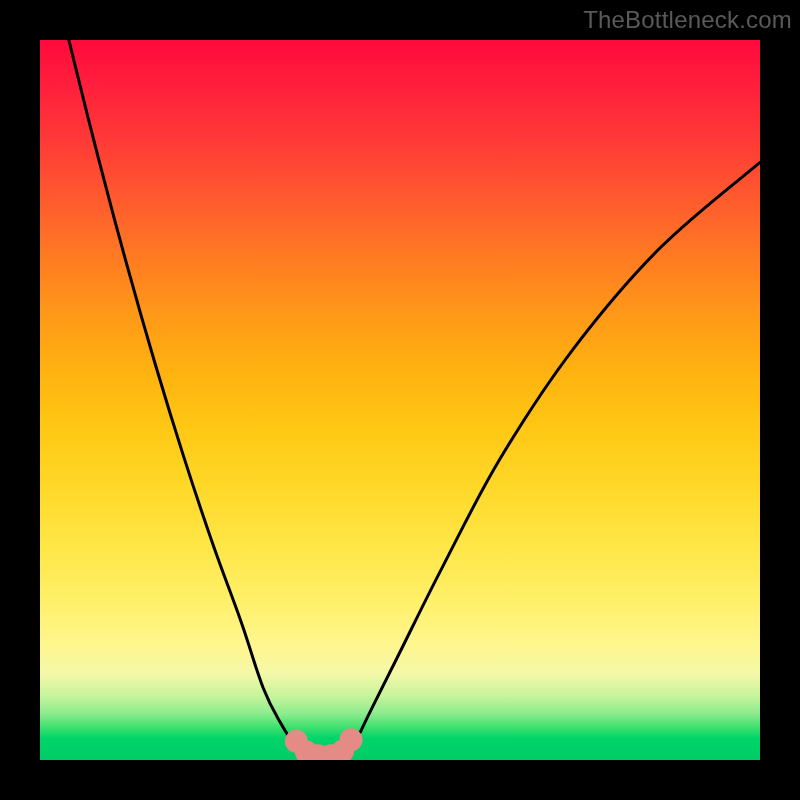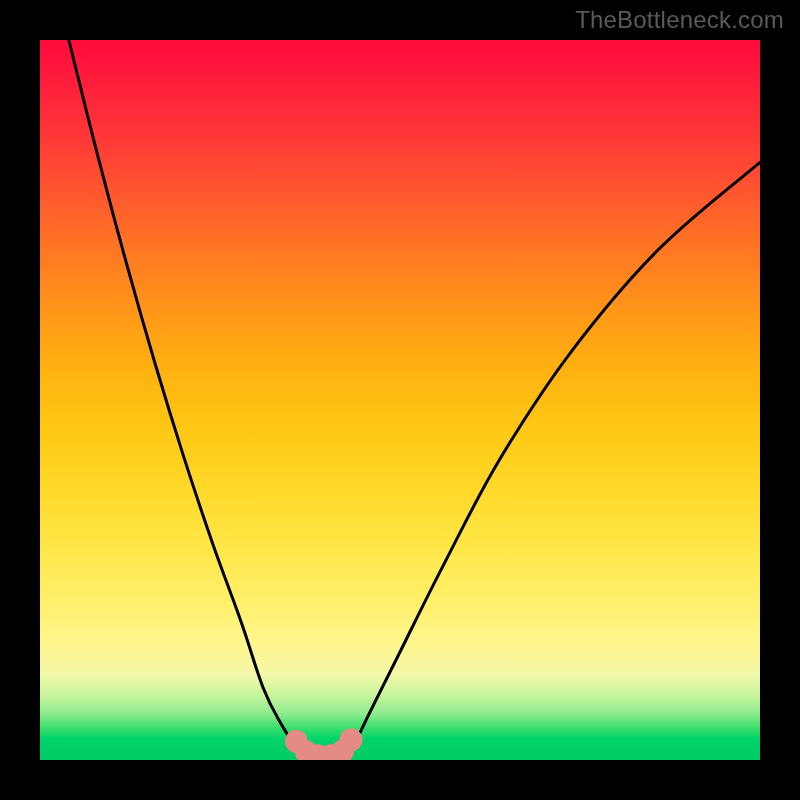--- a/index.html
+++ b/index.html
@@ -7,21 +7,21 @@
     width: 800px;
     height: 800px;
     background: #000;
     position: relative;
     font-family: Arial, sans-serif;
     overflow: hidden;
   }
   .watermark {
     position: absolute;
     top: 6px;
-    right: 16px;
+    right: 8px;
     color: #5a5a5a;
     font-size: 24px;
     font-weight: 400;
     z-index: 10;
     letter-spacing: 0.2px;
   }
   .plot-area {
     position: absolute;
     left: 40px;
     top: 40px;

